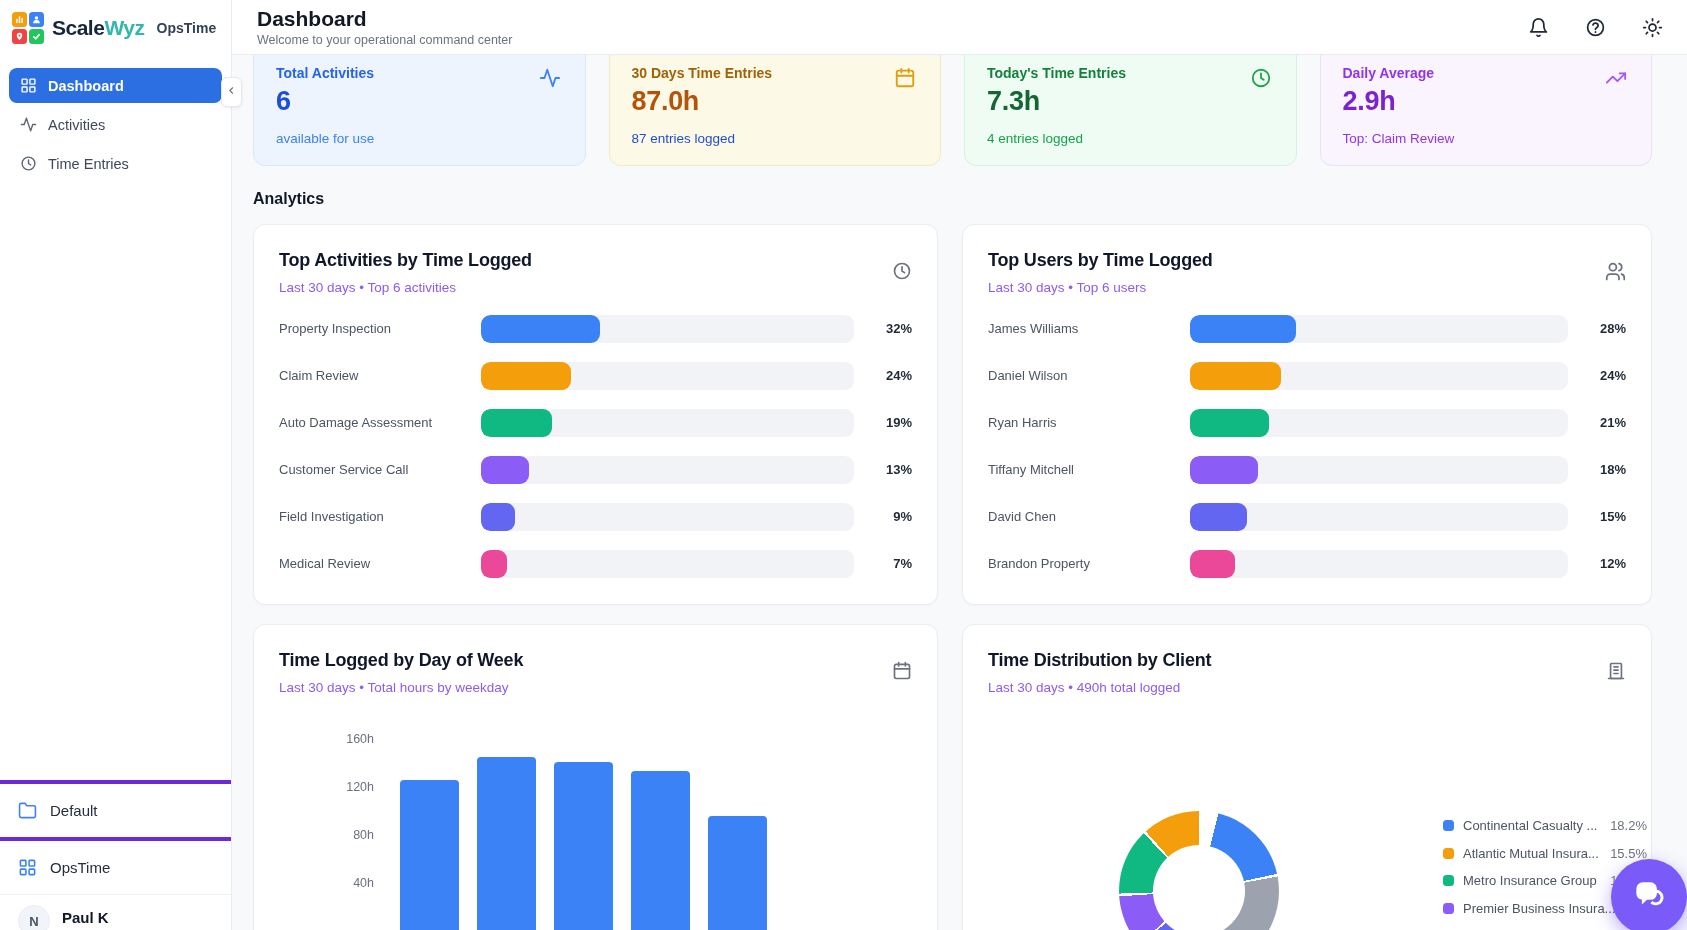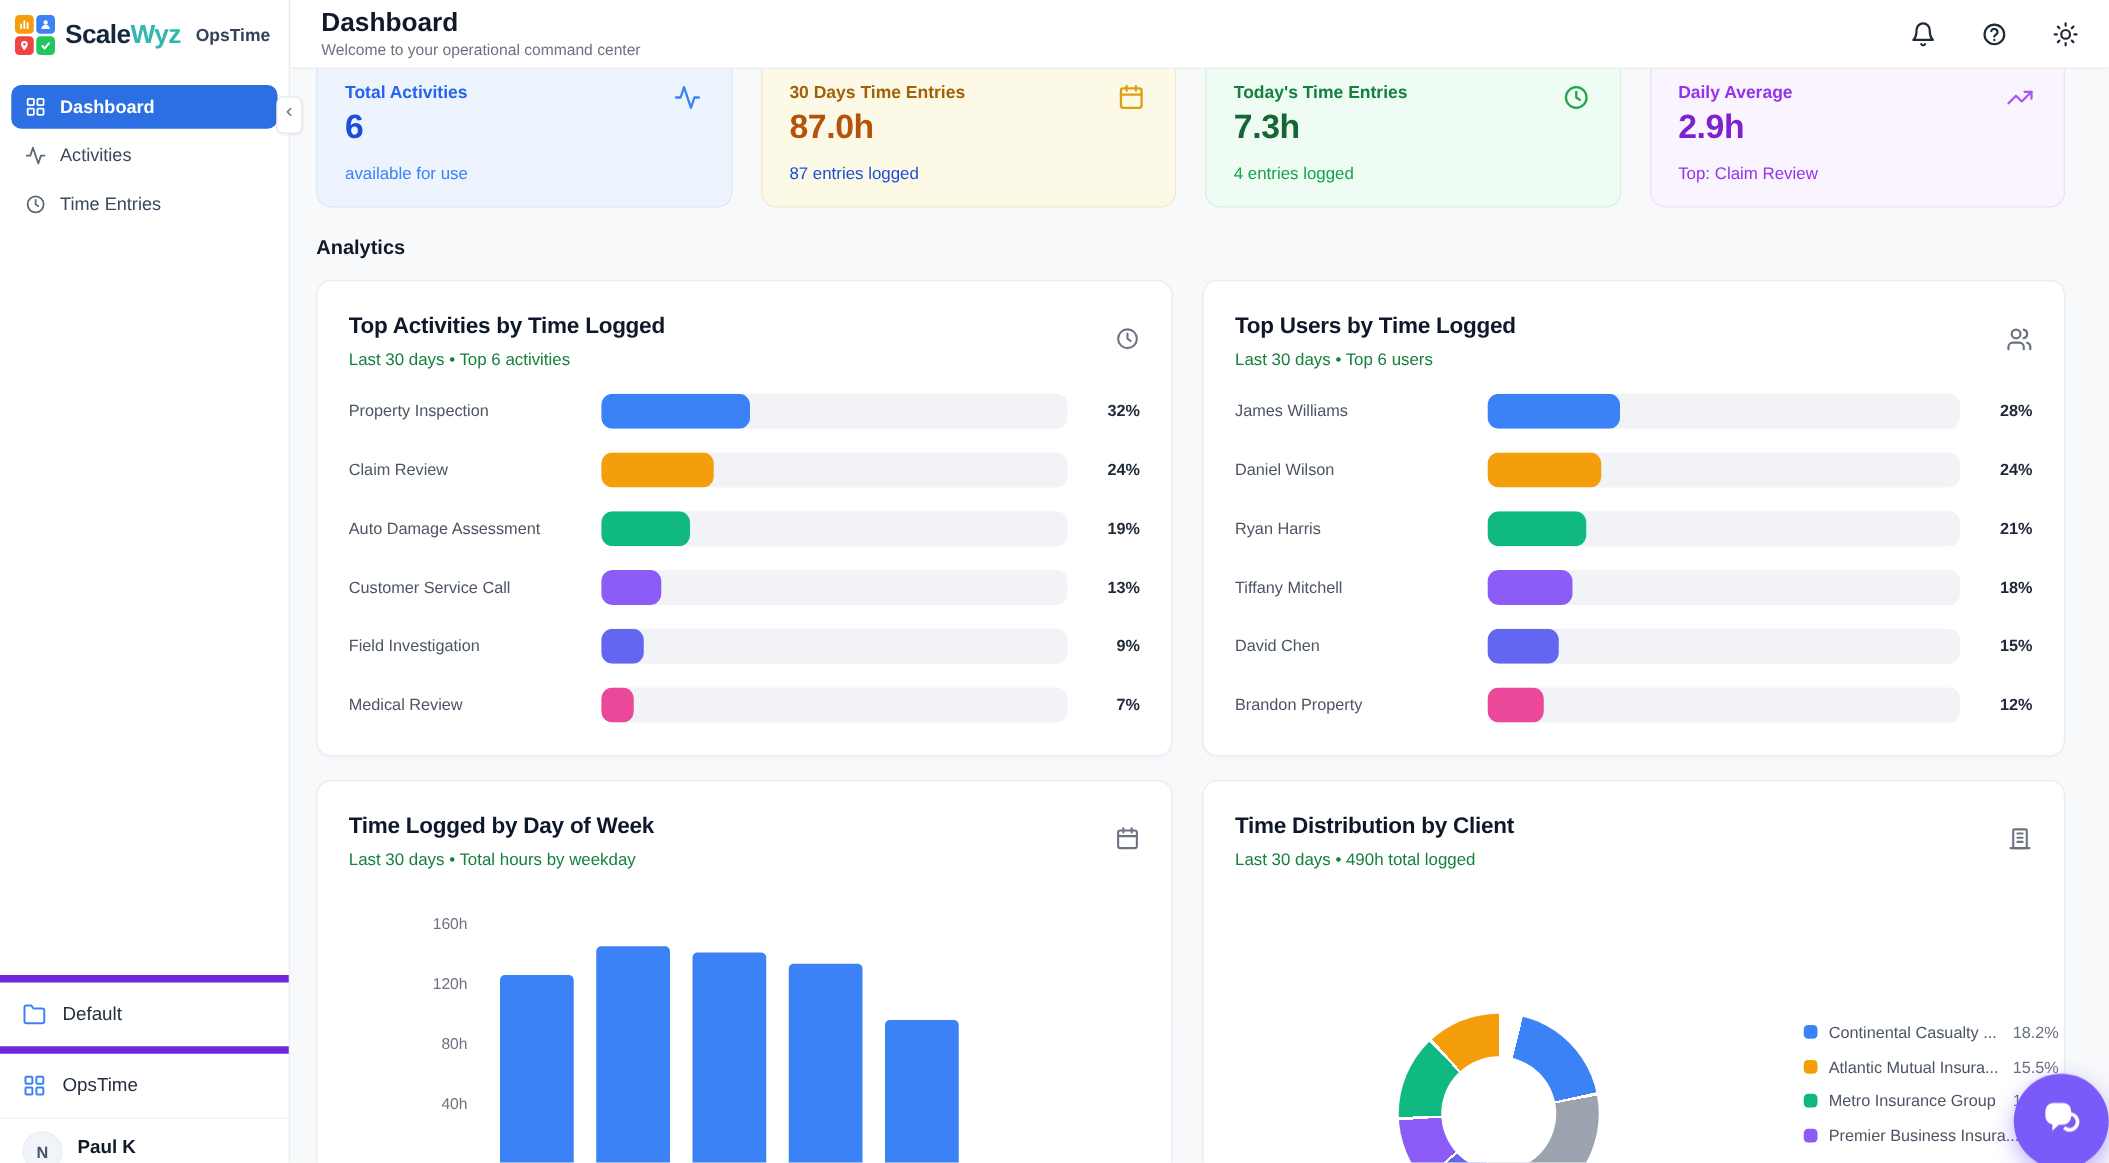--- a/index.html
+++ b/index.html
@@ -14,21 +14,21 @@
   .logo-word { font-size:21px; font-weight:800; letter-spacing:-0.5px; color:#16263d; white-space:nowrap; }
   .logo-word .accent { color:#2fb7b0; }
   .workspace-name { font-size:14px; font-weight:700; color:#33415a; margin-left:4px; }
   .nav { padding:13px 9px 0 9px; }
   .nav-item { height:35px; display:flex; align-items:center; gap:11px; padding:0 11px; border-radius:8px; margin-bottom:4px; font-size:14.5px; font-weight:500; color:#3c485c; cursor:pointer; }
   .nav-item .ni { display:flex; color:#5b6777; }
   .nav-item.active { background:#2b6fe2; color:#fff; font-weight:600; }
   .nav-item.active .ni { color:#fff; }
   .collapse-btn { position:fixed; left:221px; top:77px; width:21px; height:30px; background:#fff; border:1px solid #e3e7ee; border-radius:6px; box-shadow:0 1px 3px rgba(20,30,60,.08); display:flex; align-items:center; justify-content:center; color:#6b7687; cursor:pointer; z-index:40; }
   .sidebar-footer { position:absolute; left:0; top:780px; width:100%; }
-  .foot-row { height:57px; border-top:6px solid #6d28d9; display:flex; align-items:center; gap:13px; padding:0 18px; font-size:15px; font-weight:500; color:#242e3e; cursor:pointer; }
+  .foot-row { height:57px; border-top:4px solid #6d28d9; display:flex; align-items:center; gap:13px; padding:0 18px; font-size:15px; font-weight:500; color:#242e3e; cursor:pointer; }
   .foot-row .fi { display:flex; color:#3b82f6; }
   .user-row { height:90px; border-top:1px solid #eef1f5; display:flex; align-items:flex-start; gap:12px; padding:10px 18px 0 18px; cursor:pointer; }
   .avatar { width:32px; height:32px; border-radius:50%; background:#f1f5f9; border:1px solid #e8edf3; color:#475569; font-size:13px; font-weight:600; display:flex; align-items:center; justify-content:center; }
   .user-name { font-size:15px; font-weight:600; color:#111827; padding-top:4px; }
 
   
   .header { position:fixed; left:232px; top:0; right:0; height:55px; background:#fff; border-bottom:1px solid #e8ebf0; display:flex; align-items:center; justify-content:space-between; padding:0 16px 0 25px; z-index:20; }
   .page-title { font-size:21px; font-weight:700; color:#111827; line-height:1.15; }
   .page-sub { font-size:12.5px; color:#6b7280; margin-top:2px; }
   .header-actions { display:flex; align-items:center; gap:36px; padding-right:8px; }
@@ -44,21 +44,21 @@
   .stat-icon { position:absolute; top:22px; right:24px; display:flex; }
 
   .section-heading { font-size:16px; font-weight:700; color:#111827; margin-top:24px; }
 
   .grid2 { display:grid; grid-template-columns:685px 1fr; gap:24px; margin-top:16px; }
   .grid2.row2 { margin-top:19px; }
   .card { background:#fff; border:1px solid #e9edf2; border-radius:12px; padding:25px; position:relative; box-shadow:0 1px 2px rgba(20,30,60,.03); }
   .card.h381 { height:381px; }
   .card.h560 { height:560px; }
   .card-title { font-size:18px; font-weight:700; color:#0f172a; letter-spacing:-.2px; }
-  .card-sub { font-size:13.5px; color:#15803d; margin-top:9px; }
+  .card-sub { font-size:13.5px; color:#8b5cf6; margin-top:9px; }
   .card-icon { position:absolute; top:36px; right:25px; color:#6b7280; display:flex; }
 
   
   .hbar-rows { margin-top:10px; }
   .hbar-row { height:47px; display:grid; grid-template-columns:202px 1fr 58px; align-items:center; }
   .hbar-label { font-size:13px; color:#4b5563; padding-right:10px; }
   .hbar-track { height:28px; background:#f1f3f6; border-radius:9px; overflow:hidden; }
   .hbar-fill { height:100%; border-radius:9px; }
   .hbar-pct { font-size:13px; font-weight:600; color:#1f2937; text-align:right; }
 

